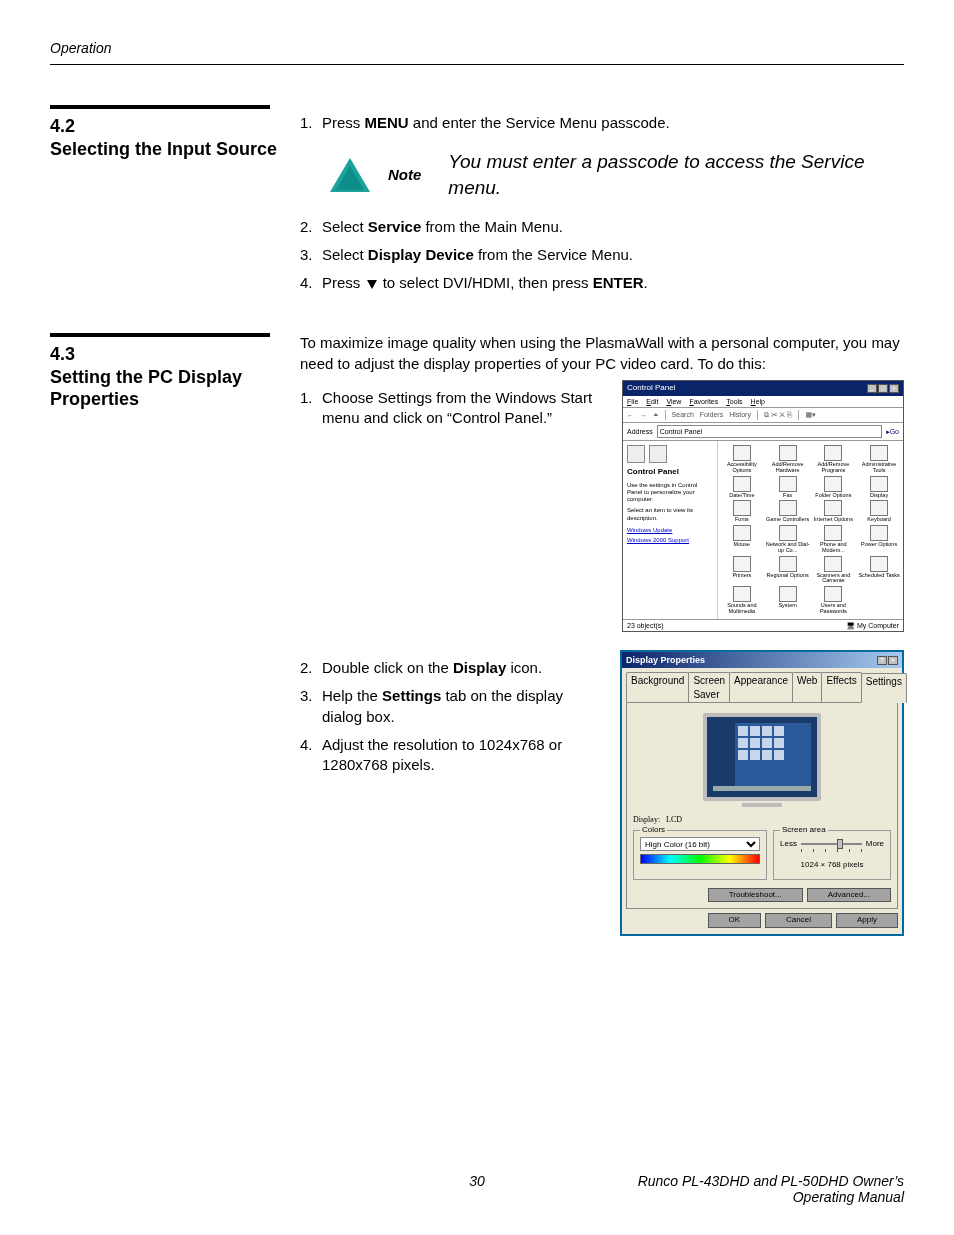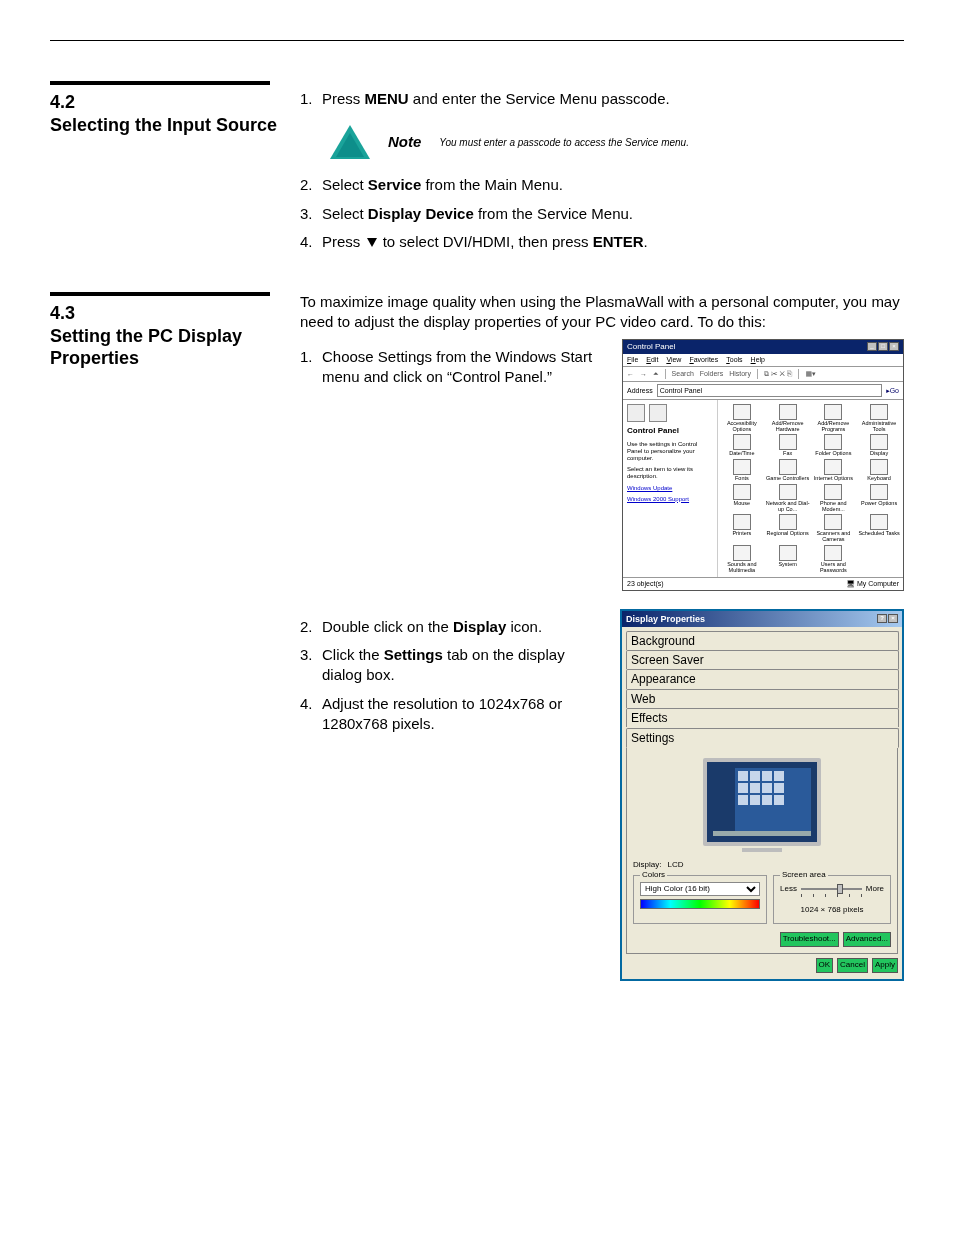--- a/index.html
+++ b/index.html
@@ -92,22 +92,23 @@
     border-right: 14px solid transparent;
     border-bottom: 24px solid #0d8e8a;
   }
   .note-label {
     font-weight: bold;
     font-style: italic;
     font-size: 15px;
   }
   .note-text {
     font-style: italic;
-    font-size: 10px;
+    font-size: 19px;
     flex: 1;
+    margin-left: 9px;
   }
   .down-tri {
     display: inline-block;
     width: 0; height: 0;
     border-left: 5px solid transparent;
     border-right: 5px solid transparent;
     border-top: 9px solid #000;
     vertical-align: middle;
     margin: 0 2px;
   }
@@ -189,23 +190,22 @@
     display: flex;
     justify-content: space-between;
     align-items: center;
     font-size: 9px;
     font-weight: bold;
   }
   .dp-tabs {
     display: flex;
     padding: 4px 4px 0 4px;
     gap: 0;
-    font-size: 12px;
+    font-size: 10px;
     background: #ece9d8;
-    flex-direction: column;
   }
   .dp-tab {
     border: 1px solid #888;
     border-bottom: none;
     padding: 1px 4px;
     background: #ece9d8;
     margin-right: -1px;
     border-radius: 2px 2px 0 0;
   }
   .dp-tab.active {
@@ -232,21 +232,21 @@
     position: absolute; inset: 6px;
     background: #2a5a9a;
     display: grid;
     grid-template-columns: 22px 1fr;
   }
   .mon-sidebar { background: #1a3a6a; }
   .mon-icons { display: grid; grid-template-columns: repeat(4, 10px); grid-auto-rows: 10px; gap: 2px; padding: 3px; align-content: start; }
   .mon-ic { background: #c7d6ea; }
   .mon-taskbar { position: absolute; left: 0; right: 0; bottom: 0; height: 5px; background: #9aa; }
   .monitor-stand { width: 40px; height: 4px; background: #bdbdbd; margin: 0 auto 8px; }
-  .dp-row { display: flex; gap: 6px; margin-top: 6px; align-items: center; font-size: 8px; }
+  .dp-row { display: flex; gap: 6px; margin-top: 6px; align-items: center; font-size: 8px; font-family: Liberation Serif, serif; }
   .dp-row .lbl { }
   .fieldset {
     border: 1px solid #999;
     padding: 6px 6px 8px 6px;
     position: relative;
     flex: 1;
   }
   .fieldset .legend {
     position: absolute; top: -6px; left: 6px;
     background: #ece9d8;
@@ -257,40 +257,41 @@
   select.dp-sel { font-size: 8px; width: 100%; height: 14px; border: 1px solid #888; background: #fff; }
   .color-strip { height: 8px; margin-top: 3px; background: linear-gradient(to right, #00f, #0ff, #0f0, #ff0, #f00); border: 1px solid #666; }
   .slider-row { display: flex; gap: 4px; font-size: 8px; margin-top: 2px; }
   .slider-track { flex: 1; height: 10px; position: relative; }
   .slider-line { position: absolute; top: 4px; left: 0; right: 0; height: 2px; background: #888; }
   .slider-thumb { position: absolute; top: 0; left: 60%; width: 6px; height: 10px; background: #c0c0c0; border: 1px solid #555; box-sizing: border-box; }
   .slider-ticks { position: absolute; left: 0; right: 0; top: 10px; display: flex; justify-content: space-between; }
   .slider-ticks span { width: 1px; height: 3px; background: #555; }
   .res-text { text-align: center; font-size: 8px; margin-top: 10px; }
   .dp-btns { display: flex; justify-content: flex-end; gap: 4px; margin-top: 8px; }
-  .dp-btn { border: 1px solid #555; background: #22c55e; padding: 1px 2px; font-size: 8px; }
+  .dp-btn { border: 1px solid #555; background: #a3a3a3; padding: 1px 20px; font-size: 8px; }
   .dp-bottom-btns { display: flex; justify-content: flex-end; gap: 4px; padding: 0 4px 6px; }
 
   .footer {
     position: absolute;
     bottom: 30px;
     left: 50px; right: 50px;
     display: flex;
     justify-content: space-between;
     font-style: italic;
     font-size: 14px;
   }
   .footer .pg { flex: 1; text-align: center; }
   .footer .ftxt { flex: 1; text-align: right; }
   .footer .spacer { flex: 1; }
 </style>
 </head>
 <body>
 
 <div class="page">
+  <div class="header-label">Operation</div>
   <hr class="top-rule">
 
   <div class="row">
     <div class="left-col">
       <div class="sec-rule"></div>
       <div class="sec-heading">
         <span>4.2</span><br>
         <span>Selecting the Input Source</span>
       </div>
     </div>
@@ -499,21 +500,21 @@
 
       <div class="two-col-right" style="margin-top:18px;">
         <div class="steps">
           <div class="list">
             <div class="li">
               <div class="num">2.</div>
               <div class="txt"><span>Double click on the </span><b>Display</b><span> icon.</span></div>
             </div>
             <div class="li">
               <div class="num">3.</div>
-              <div class="txt"><span>Click the </span><b>Settings</b><span> tab on the display dialog box.</span></div>
+              <div class="txt"><span>Help the </span><b>Settings</b><span> tab on the display dialog box.</span></div>
             </div>
             <div class="li">
               <div class="num">4.</div>
               <div class="txt">Adjust the resolution to 1024x768 or 1280x768 pixels.</div>
             </div>
           </div>
         </div>
         <div class="shot">
 
           <div class="dp-window">
@@ -597,13 +598,18 @@
               <div class="dp-btn">Cancel</div>
               <div class="dp-btn">Apply</div>
             </div>
           </div>
         </div>
       </div>
 
     </div>
   </div>
 
+  <div class="footer">
+    <div class="spacer"></div>
+    <div class="pg">30</div>
+    <div class="ftxt">Runco PL-43DHD and PL-50DHD Owner’s Operating Manual</div>
+  </div>
 </div>
 
 </body></html>

